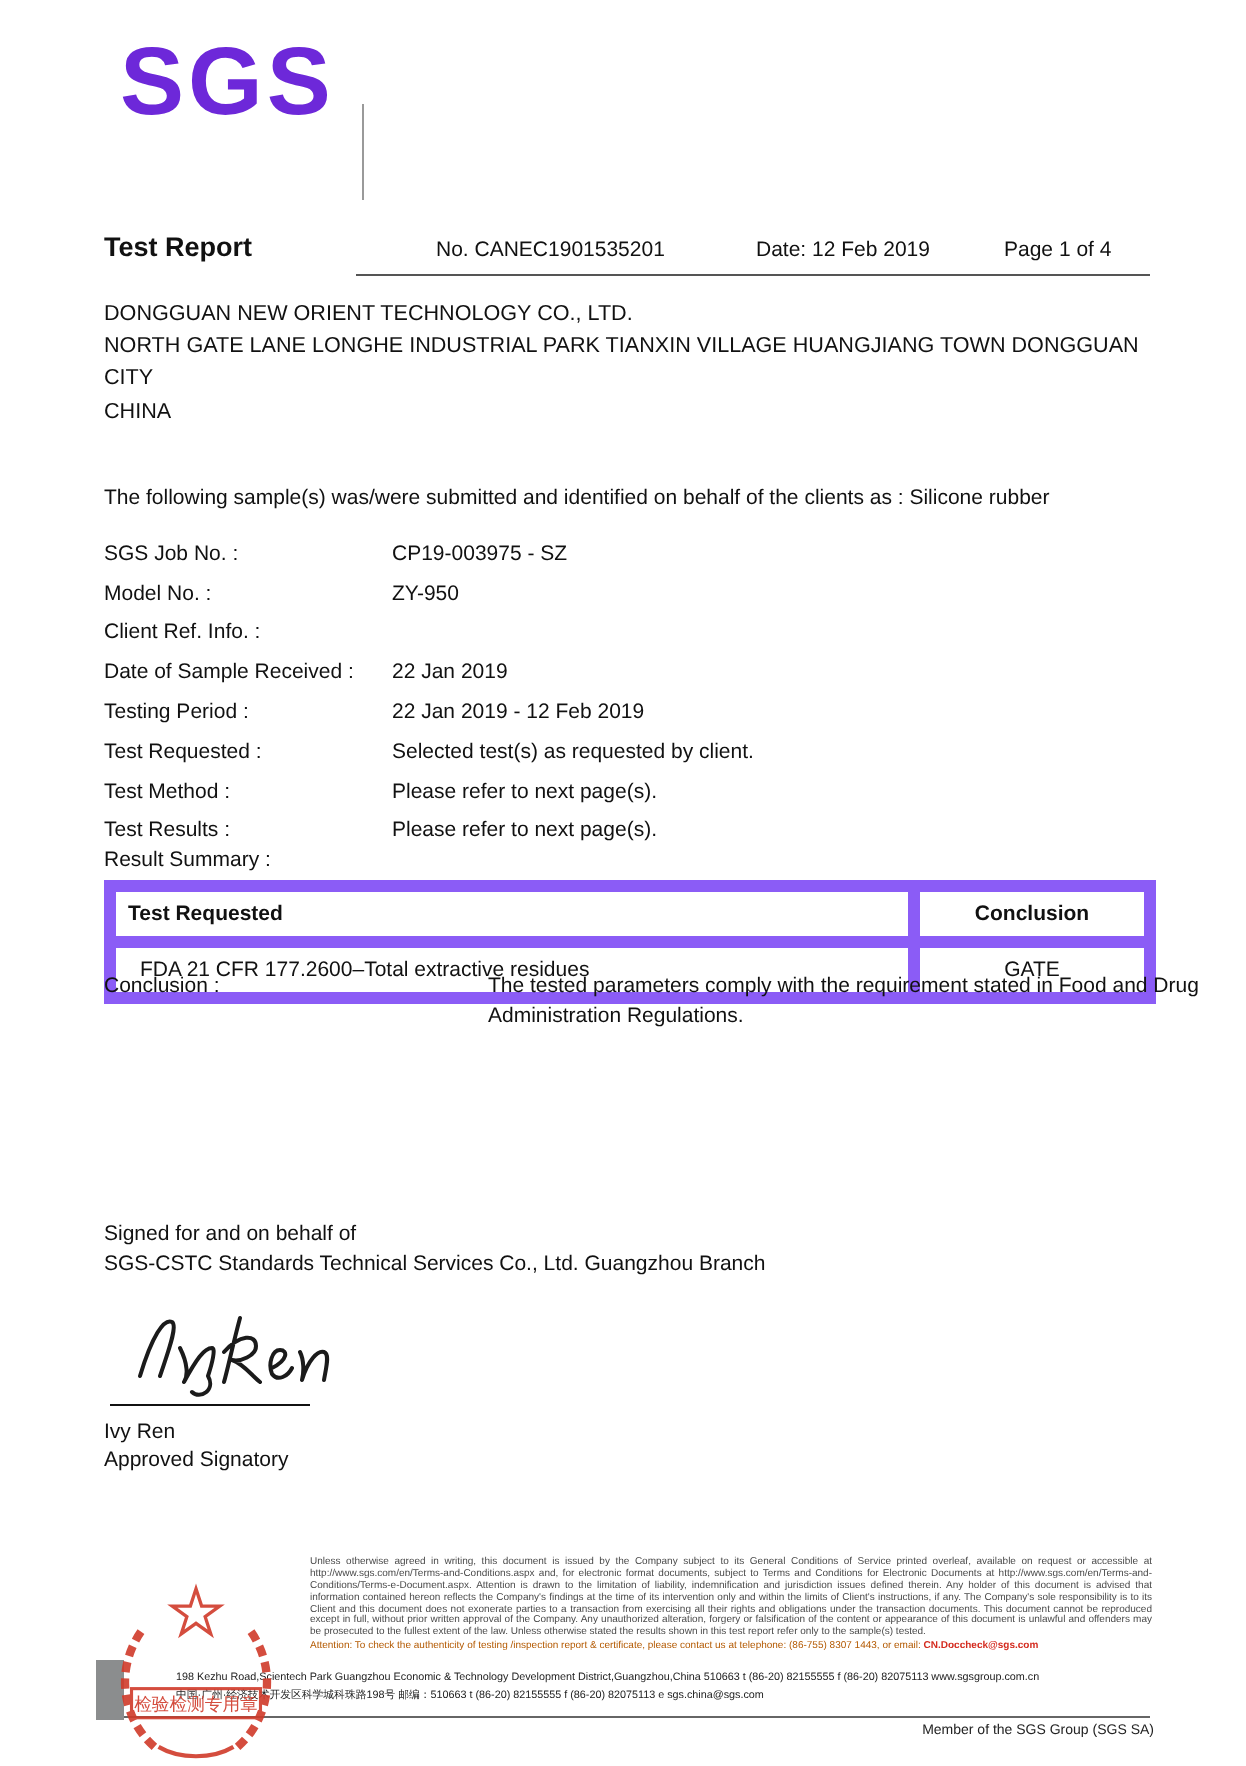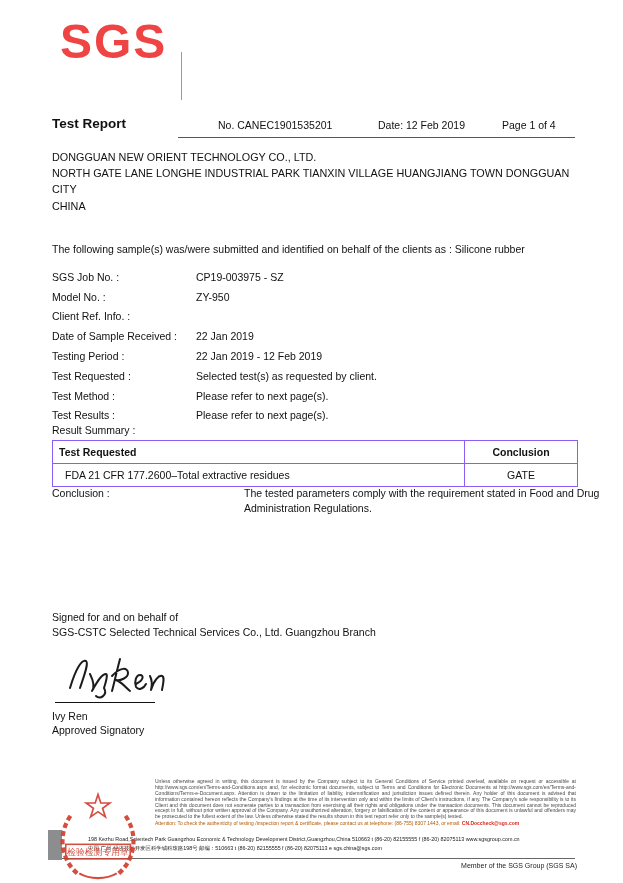--- a/index.html
+++ b/index.html
@@ -1,21 +1,21 @@
 <!DOCTYPE html>
 <html><head>
 <meta charset="utf-8">
 <style>
   html, body { margin: 0; padding: 0; background: #ffffff; }
   body { width: 623px; height: 883px; font-family: "Liberation Sans", sans-serif; color: #111; }
   .page { position: relative; width: 623px; height: 883px; overflow: hidden; background: #fff; }
 
   
   .logo { position: absolute; left: 60px; top: 14px; font-size: 48px; font-weight: 800;
-          color: #ef4444; letter-spacing: 2px; }
+          color: #6d28d9; letter-spacing: 2px; }
   .logo-rule { position: absolute; left: 181px; top: 52px; width: 1px; height: 48px; background: #9a9a9a; }
 
   
   .h-title { position: absolute; left: 52px; top: 116px; font-size: 13.5px; font-weight: bold; }
   .h-no    { position: absolute; left: 218px; top: 119px; font-size: 10.5px; }
   .h-date  { position: absolute; left: 378px; top: 119px; font-size: 10.5px; }
   .h-page  { position: absolute; left: 502px; top: 119px; font-size: 10.5px; }
   .header-rule { position: absolute; left: 178px; top: 137px; width: 397px; height: 1px; background: #555; }
 
   
@@ -25,21 +25,21 @@
 
   
   .fields { position: absolute; left: 52px; top: 263px; width: 530px; font-size: 10.5px; }
   .frow { display: flex; height: 19.8px; align-items: flex-end; }
   .flabel { width: 144px; flex: 0 0 144px; }
   .fvalue { flex: 1; }
 
   
   .rs-heading { position: absolute; left: 52px; top: 424px; font-size: 10.5px; }
   .rs-table { position: absolute; left: 52px; top: 440px; width: 526px; border-collapse: collapse; font-size: 10.5px; }
-  .rs-table th, .rs-table td { border: 1px solid #8b5cf6; height: 20px; padding: 1px 6px; }
+  .rs-table th, .rs-table td { border: 6px solid #8b5cf6; height: 20px; padding: 1px 6px; }
   .rs-table th.c1 { text-align: left; font-weight: bold; }
   .rs-table .c2 { width: 100px; text-align: center; }
   .rs-table td.c1 { padding-left: 12px; }
 
   
   .conclusion { position: absolute; left: 52px; top: 486px; width: 530px; display: flex; font-size: 10.5px; line-height: 1.45; gap: 48px; }
   .cvalue { flex: 0 0 382px; width: 382px; }
 
   
   .signed { position: absolute; left: 52px; top: 610px; font-size: 10.5px; line-height: 1.45; }
@@ -136,21 +136,21 @@
   </tbody>
     </table>
 
   <div class="conclusion">
     <span class="flabel">Conclusion :</span>
     <span class="cvalue">The tested parameters comply with the requirement stated in  Food and Drug Administration Regulations.</span>
   </div>
 
   <div class="signed">
     <div>Signed for and on behalf of</div>
-    <div>SGS-CSTC Selected Technical Services Co., Ltd. Guangzhou Branch</div>
+    <div>SGS-CSTC Standards Technical Services Co., Ltd. Guangzhou Branch</div>
   </div>
 
   <div class="sig-area">
     <svg viewBox="0 0 140 55">
       <path d="M14,42 C20,22 26,13 30,15 C33,17 28,30 24,42
                M34,28 C38,36 38,42 36,45 C42,34 46,28 50,28 C52,28 50,36 48,42 C52,49 44,54 40,50
                M64,13 C60,28 58,38 56,45 M56,30 C64,21 72,21 72,27 C72,32 64,35 60,34 C66,36 70,42 74,45
                M80,38 C88,34 88,29 84,29 C80,29 78,36 80,41 C83,45 88,42 90,38
                M94,30 C96,34 96,40 95,44 C98,34 103,29 106,30 C109,31 107,38 106,44" fill="none" stroke="#1b1b1b" stroke-width="2" stroke-linecap="round" stroke-linejoin="round"></path>
     </svg>

